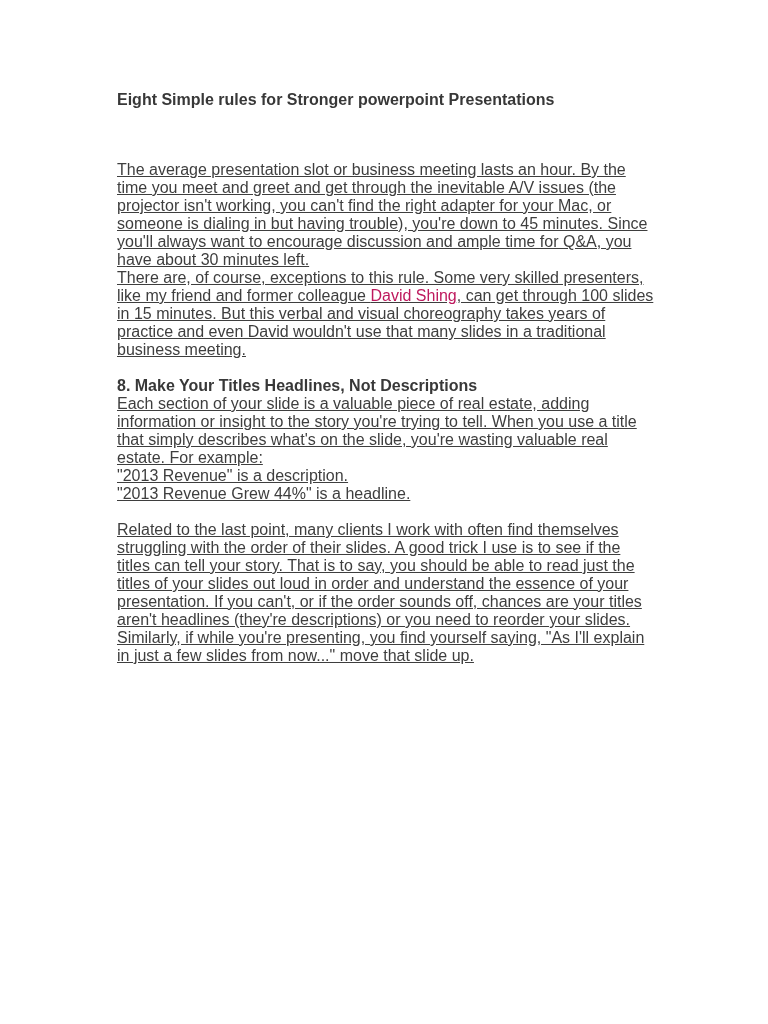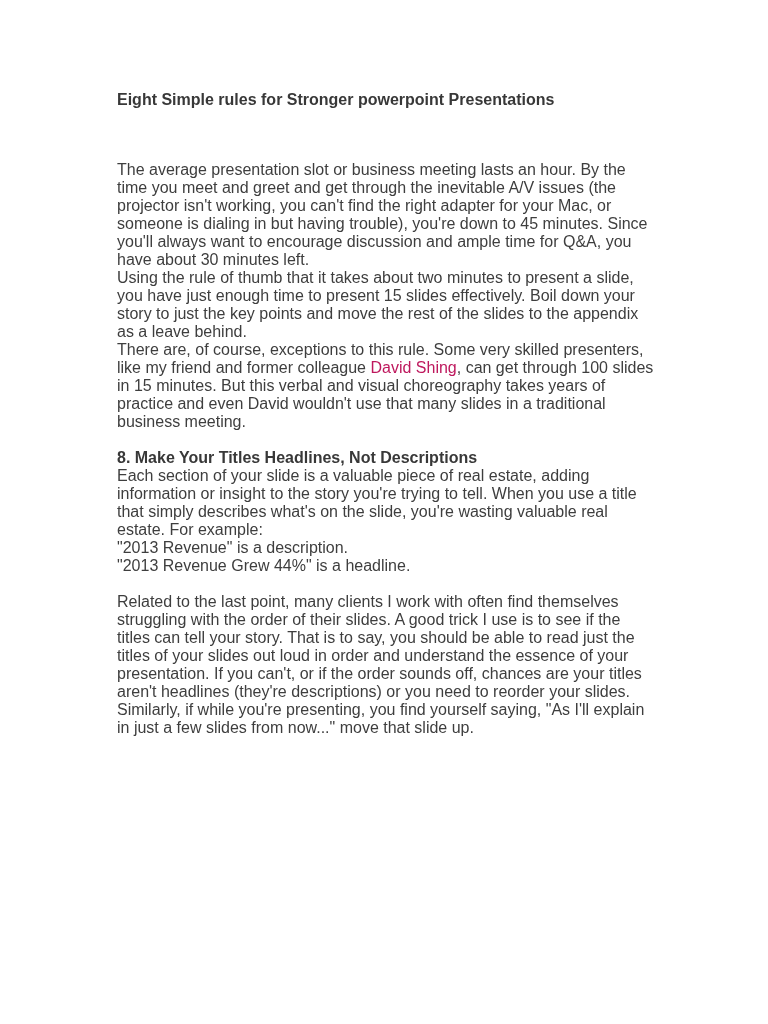--- a/index.html
+++ b/index.html
@@ -35,38 +35,38 @@
   }
   .section-heading {
     font-size: 16px;
     font-weight: bold;
     color: #383838;
     margin: 0;
     line-height: 18px;
   }
   .doc-paragraph {
     margin: 0;
+    text-decoration: underline;
   }
   .inline-link {
     color: #be185d;
     text-decoration: none;
     cursor: pointer;
   }
 </style>
 </head>
 <body>
 
 <div class="doc-page">
   <div class="doc-content">
 
     <h1 class="doc-title">Eight Simple rules for Stronger powerpoint Presentations</h1>
 
     <div class="doc-section">
       <p class="doc-paragraph">The average presentation slot or business meeting lasts an hour. By the time you meet and greet and get through the inevitable A/V issues (the projector isn't working, you can't find the right adapter for your Mac, or someone is dialing in but having trouble), you're down to 45 minutes. Since you'll always want to encourage discussion and ample time for Q&amp;A, you have about 30 minutes left.</p>
-      <p class="doc-paragraph">Using the rule of thumb that it takes about two minutes to present a slide, you have just enough time to present 15 slides effectively. Boil down your story to just the key points and move the rest of the slides to the appendix as a leave behind.</p>
       <p class="doc-paragraph"><span>There are, of course, exceptions to this rule. Some very skilled presenters, like my friend and former colleague </span><a class="inline-link">David Shing</a><span>, can get through 100 slides in 15 minutes. But this verbal and visual choreography takes years of practice and even David wouldn't use that many slides in a traditional business meeting.</span></p>
     </div>
 
     <div class="doc-section">
       <h2 class="section-heading">8. Make Your Titles Headlines, Not Descriptions</h2>
       <p class="doc-paragraph">Each section of your slide is a valuable piece of real estate, adding information or insight to the story you're trying to tell. When you use a title that simply describes what's on the slide, you're wasting valuable real estate. For example:</p>
       <p class="doc-paragraph">"2013 Revenue" is a description.</p>
       <p class="doc-paragraph">"2013 Revenue Grew 44%" is a headline.</p>
     </div>
 

